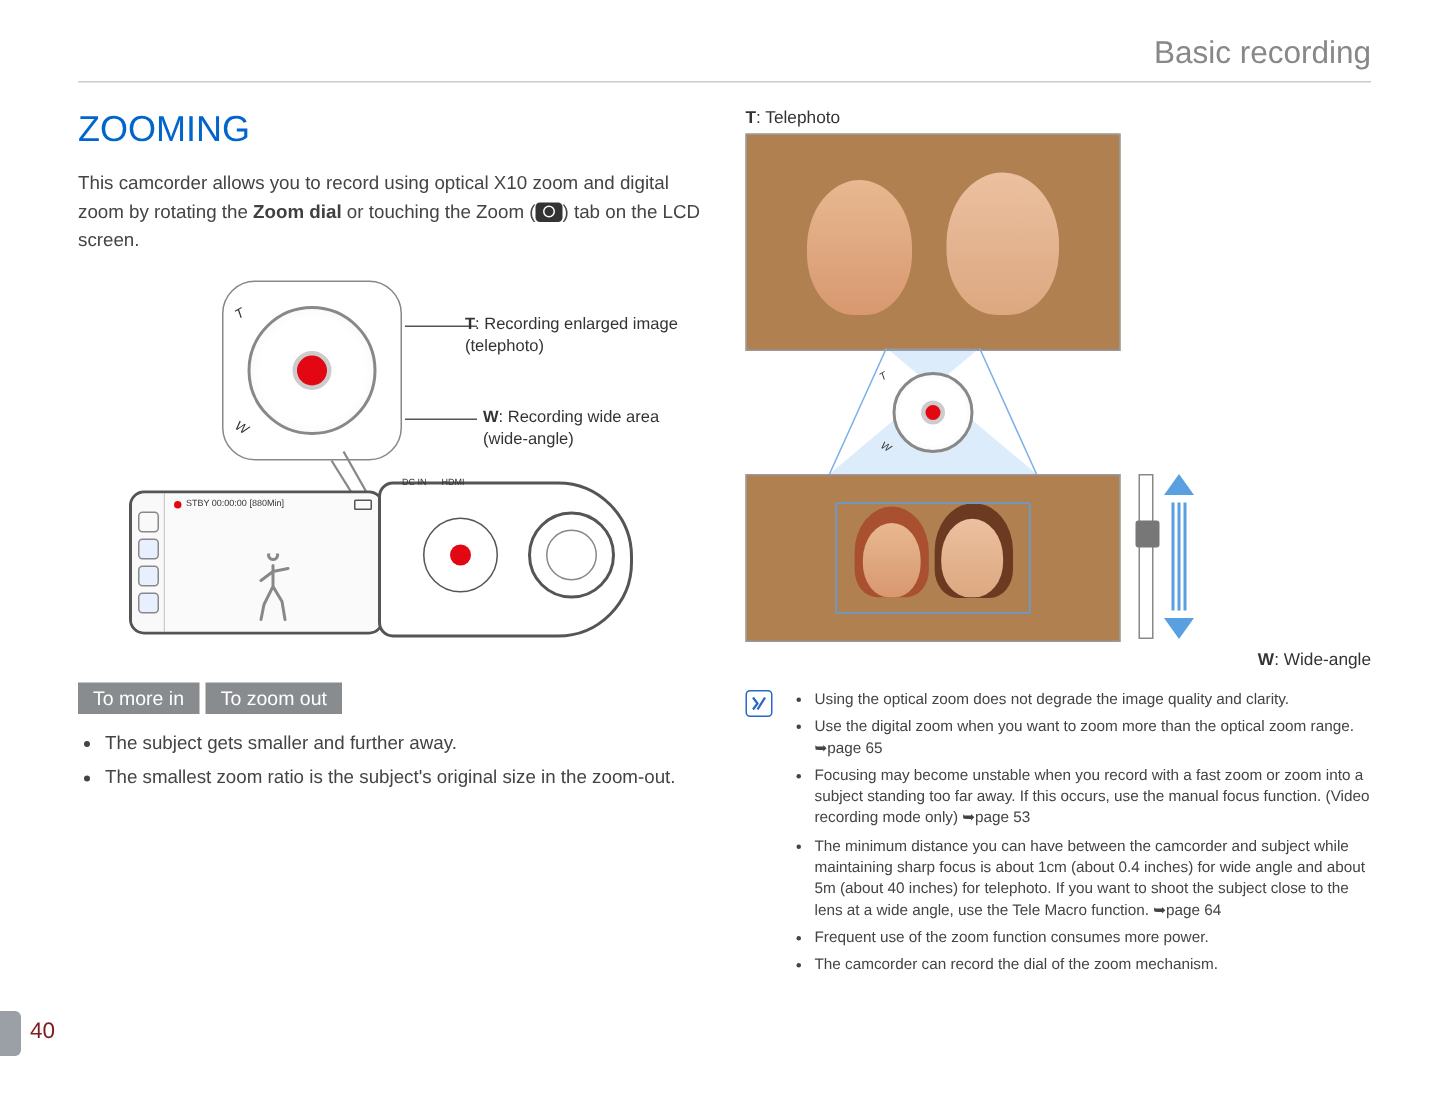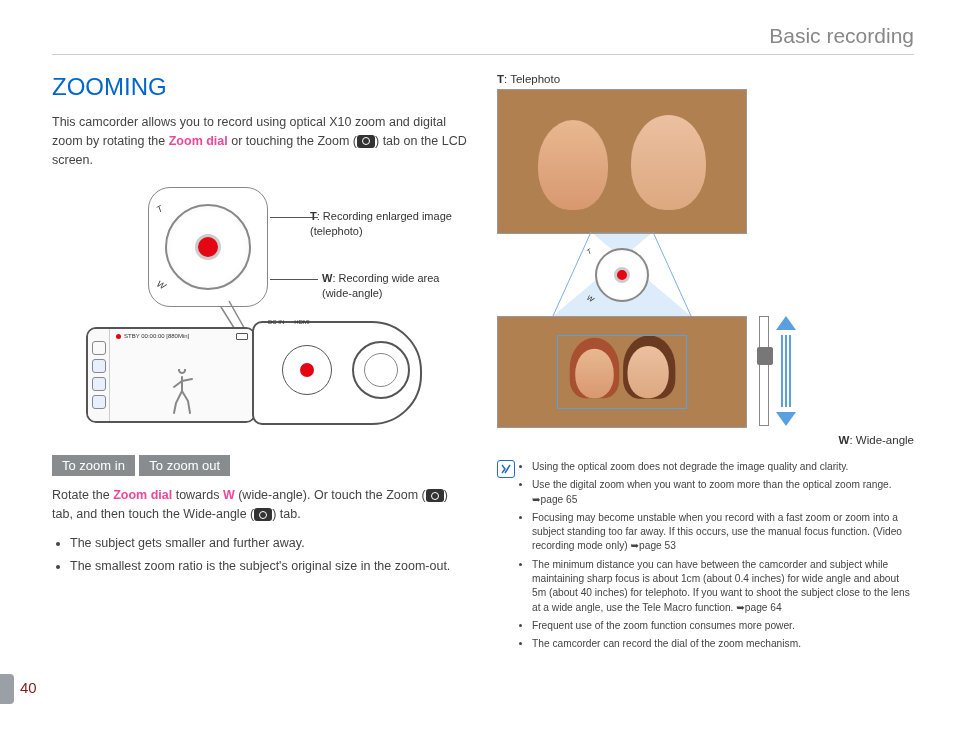--- a/index.html
+++ b/index.html
@@ -31,21 +31,21 @@
     font-size: 24px;
     font-weight: 400;
     margin-bottom: 12px;
   }
   .body-text {
     font-size: 12.5px;
     line-height: 1.5;
     color: #444;
     margin-bottom: 10px;
   }
-  .body-text b { font-weight: bold; color: #ec4899; }
+  .body-text b { font-weight: bold; color: #404040; }
   .inline-icon {
     display: inline-flex;
     align-items: center;
     justify-content: center;
     width: 18px;
     height: 13px;
     background: #333;
     border-radius: 3px;
     vertical-align: middle;
     position: relative;
@@ -216,21 +216,21 @@
   .arrow-down { border-top: 14px solid #5aa0e0; }
   .arrow-lines { display:flex; gap:2px; }
   .arrow-lines span { width:2px; height:72px; background:#5aa0e0; }
   .zoom-slider {
     position:absolute; right:28px; top:0; width:10px; height:110px;
     background: linear-gradient(#fff,#fff);
     border:1px solid #888;
   }
   .zoom-slider-thumb { position:absolute; left:-3px; top:30px; width:16px; height:18px; background:#777; border-radius:2px; }
 
-  .note-box { display:flex; gap:1px; margin-top:14px; }
+  .note-box { display:flex; gap:12px; margin-top:14px; }
   .note-icon {
     width:18px; height:18px; border:1.5px solid #2868c8; border-radius:3px;
     display:flex;align-items:center;justify-content:center;
     flex-shrink:0;
   }
   .note-icon svg { width:10px; height:10px; }
   ul.small-bullets { list-style: disc; padding-left: 16px; font-size: 10.2px; line-height:1.4; color:#444; }
   ul.small-bullets li { margin-bottom: 4px; }
   .xref { font-family: inherit; }
 
@@ -311,26 +311,23 @@
           <div class="cam-dial">
               <div class="cam-dial-dot"></div>
             </div>
           <div class="cam-lens">
               <div class="cam-lens-inner"></div>
             </div>
         </div>
       </div>
     </div>
 
-    <div class="sub-head">To zoom in</div>
+    <div class="sub-head">To more in</div>
 
     <div class="sub-head">To zoom out</div>
-    <p class="body-text">
-      <span>Rotate the </span><b>Zoom dial</b><span> towards </span><b>W</b><span> (wide-angle). Or touch the Zoom (</span><span class="inline-icon"></span><span>) tab, and then touch the Wide-angle (</span><span class="inline-icon"></span><span>) tab.</span>
-    </p>
     <ul class="bullets">
       <li>The subject gets smaller and further away.</li>
       <li>The smallest zoom ratio is the subject's original size in the zoom-out.</li>
     </ul>
   </div>
 
   <div class="col">
     <p class="photo-label"><b>T</b><span>: Telephoto</span></p>
     <div class="photo-frame photo-t">
       <div class="hair1"></div>

